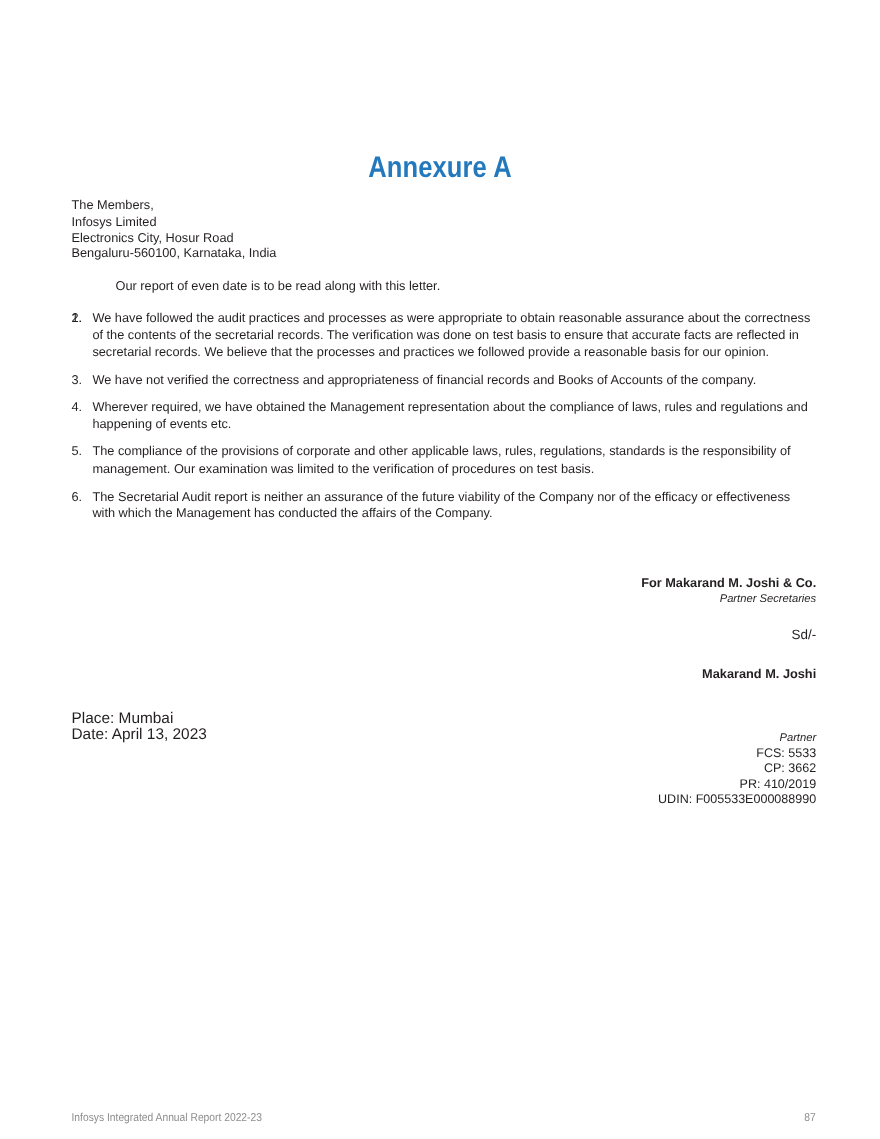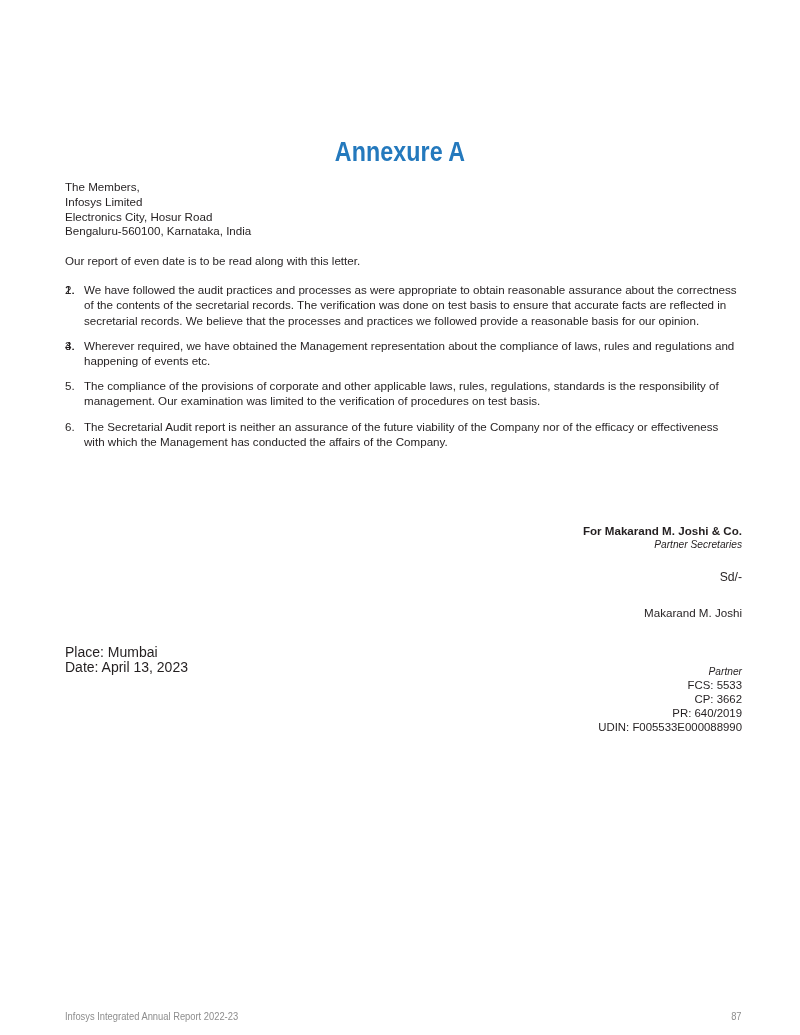--- a/index.html
+++ b/index.html
@@ -55,20 +55,21 @@
     line-height: 14.8px;
     color: #231f20;
   }
   .addr-line { display: block; white-space: nowrap; }
 
   .intro-para {
     margin-top: 14px;
     font-size: 11.6px;
     line-height: 15px;
     color: #231f20;
+    margin-left: 40px;
   }
 
   .num-list {
     margin: 0;
     padding: 0;
     list-style: none;
     margin-top: 14px;
   }
   .num-item {
     position: relative;
@@ -109,21 +110,21 @@
     font-style: italic;
     font-size: 10.2px;
     line-height: 13px;
   }
   .sign-sd {
     margin-top: 19px;
     font-size: 12.2px;
   }
   .sign-name {
     margin-top: 22px;
-    font-weight: normal;
+    font-weight: bold;
     font-size: 11.6px;
   }
   .sign-title {
     font-style: italic;
     font-size: 10.2px;
     line-height: 13px;
     margin-top: 44px;
   }
   .sign-detail {
     font-size: 11.4px;
@@ -179,20 +180,21 @@
     <ol class="num-list">
       <li class="num-item">
         <span class="num-marker">1.</span>
       </li>
       <li class="num-item">
         <span class="num-marker">2.</span>
         <span class="num-text">We have followed the audit practices and processes as were appropriate to obtain reasonable assurance about the correctness of the contents of the secretarial records. The verification was done on test basis to ensure that accurate facts are reflected in secretarial records. We believe that the processes and practices we followed provide a reasonable basis for our opinion.</span>
       </li>
       <li class="num-item">
         <span class="num-marker">3.</span>
+        <span class="num-text">We have not verified the correctness and appropriateness of financial records and Books of Accounts of the company.</span>
       </li>
       <li class="num-item">
         <span class="num-marker">4.</span>
         <span class="num-text">Wherever required, we have obtained the Management representation about the compliance of laws, rules and regulations and happening of events etc.</span>
       </li>
       <li class="num-item">
         <span class="num-marker">5.</span>
         <span class="num-text">The compliance of the provisions of corporate and other applicable laws, rules, regulations, standards is the responsibility of management. Our examination was limited to the verification of procedures on test basis.</span>
       </li>
       <li class="num-item">
@@ -204,21 +206,21 @@
   </div>
 
   <div class="sign-block">
     <div class="sign-firm">For Makarand M. Joshi &amp; Co.</div>
     <div class="sign-role">Partner Secretaries</div>
     <div class="sign-sd">Sd/-</div>
     <div class="sign-name">Makarand M. Joshi</div>
     <div class="sign-title">Partner</div>
     <div class="sign-detail">FCS: 5533</div>
     <div class="sign-detail">CP: 3662</div>
-    <div class="sign-detail">PR: 640/2019</div>
+    <div class="sign-detail">PR: 410/2019</div>
     <div class="sign-detail">UDIN: F005533E000088990</div>
   </div>
 
   <div class="place-date">
     <span class="pd-line">Place: Mumbai</span>
     <span class="pd-line">Date: April 13, 2023</span>
   </div>
 
   <div class="footer">
     <span class="footer-text">Infosys Integrated Annual Report 2022-23</span>

